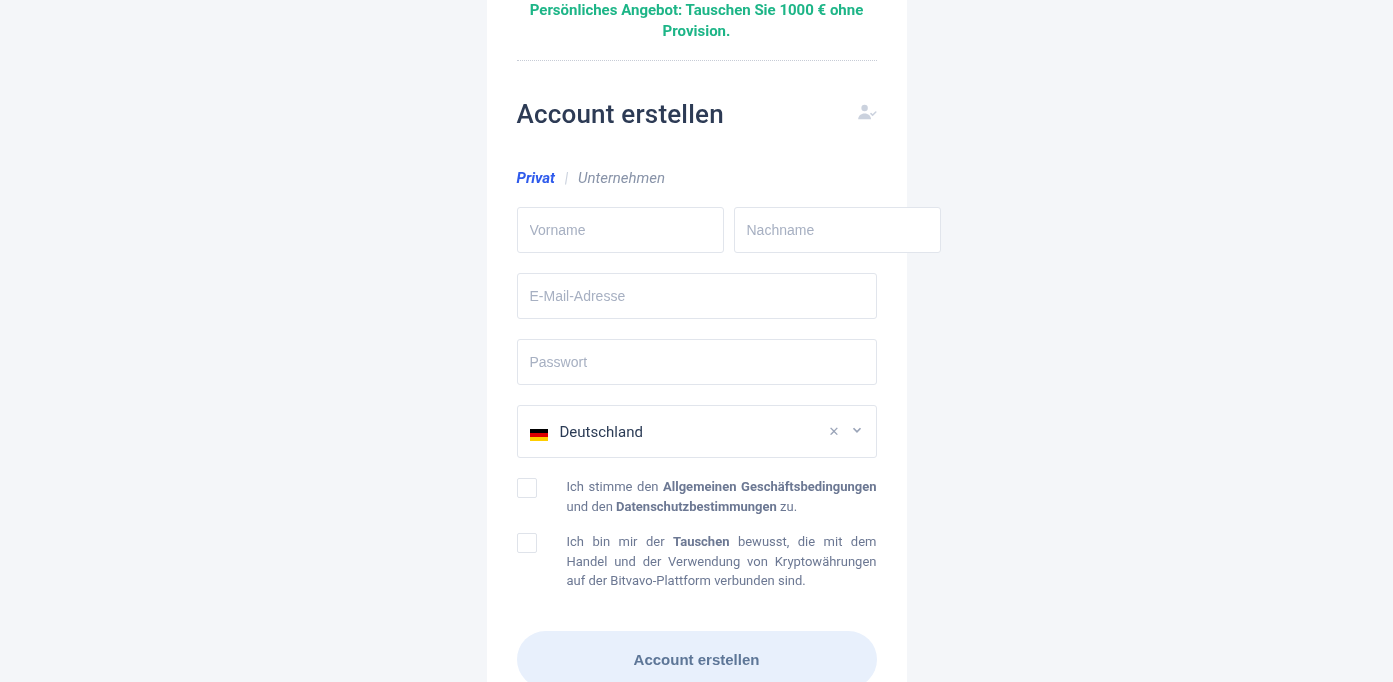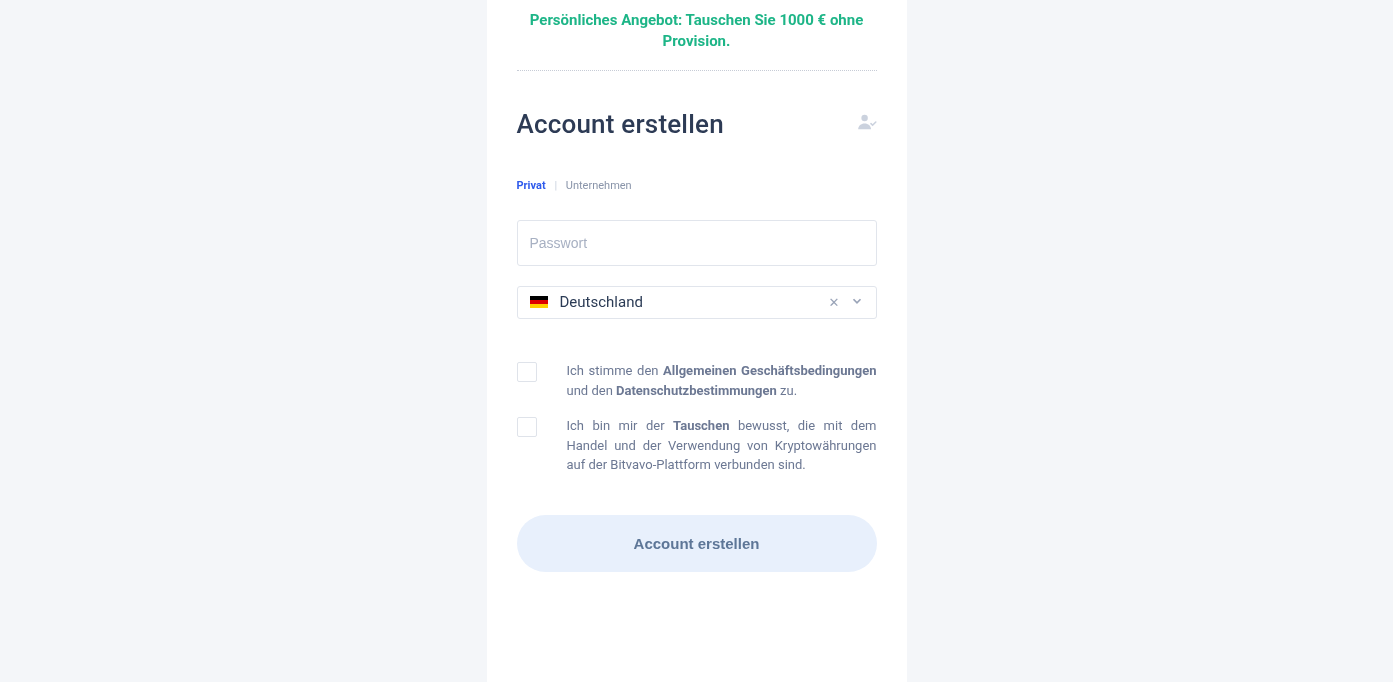--- a/index.html
+++ b/index.html
@@ -18,43 +18,44 @@
     width: 420px;
     padding: 0 30px 24px 30px;
     position: relative;
   }
   .promo {
     color: #1db587;
     font-weight: 700;
     font-size: 15px;
     text-align: center;
     line-height: 1.4;
-    padding: 10px 10px 18px 10px;
+    padding: 0 10px 18px 10px;
   }
   .dotted-sep {
     border: none;
     border-top: 1px dotted #c7ccd6;
     margin-bottom: 38px;
   }
   .title-row {
     display: flex;
     justify-content: space-between;
     align-items: center;
     margin-bottom: 40px;
   }
   .title {
     font-size: 26px;
     font-weight: 500;
     color: #2d3b55;
     letter-spacing: 0.2px;
   }
   .title-icon { color: #cbd2de; }
   .tabs {
-    font-size: 11px;
-    margin-bottom: 28px;
+    font-size: 15px;
+    margin-bottom: 20px;
+    font-style: italic;
   }
   .tab-private {
     color: #2f5bec;
     font-weight: 700;
   }
   .tab-sep {
     color: #cbd2de;
     margin: 0 6px;
   }
   .tab-business {
@@ -74,22 +75,23 @@
     font-size: 14px;
     color: #2b3b55;
     outline: none;
     background: #fff;
   }
   .input::placeholder { color: #a7b0c2; }
   .select-wrap {
     border: 1px solid #e1e5ec;
     border-radius: 3px;
     display: flex;
-    padding: 6px 12px;
-    margin-bottom: 42px;
+    align-items: center;
+    padding: 16px 12px;
+    margin-bottom: 19px;
     position: relative;
   }
   .flag {
     width: 18px;
     height: 12px;
     margin-right: 12px;
     display: inline-block;
     flex-shrink: 0;
   }
   .country-label {
@@ -162,21 +164,28 @@
       </svg>
     </span>
   </div>
 
   <div class="tabs">
     <span class="tab-private">Privat</span>
     <span class="tab-sep">|</span>
     <span class="tab-business">Unternehmen</span>
   </div>
 
-
+  <div class="row">
+    <input class="input" type="text" placeholder="Vorname" style="">
+    <input class="input" type="text" placeholder="Nachname" style="">
+  </div>
+
+  <div class="row">
+    <input class="input" type="email" placeholder="E-Mail-Adresse" style="">
+  </div>
 
   <div class="row">
     <input class="input" type="password" placeholder="Passwort" style="">
   </div>
 
   <div class="select-wrap">
     <span class="flag">
       <svg width="18" height="12" viewBox="0 0 18 12">
         <rect width="18" height="4" y="0" fill="#000"></rect>
         <rect width="18" height="4" y="4" fill="#DD0000"></rect>

